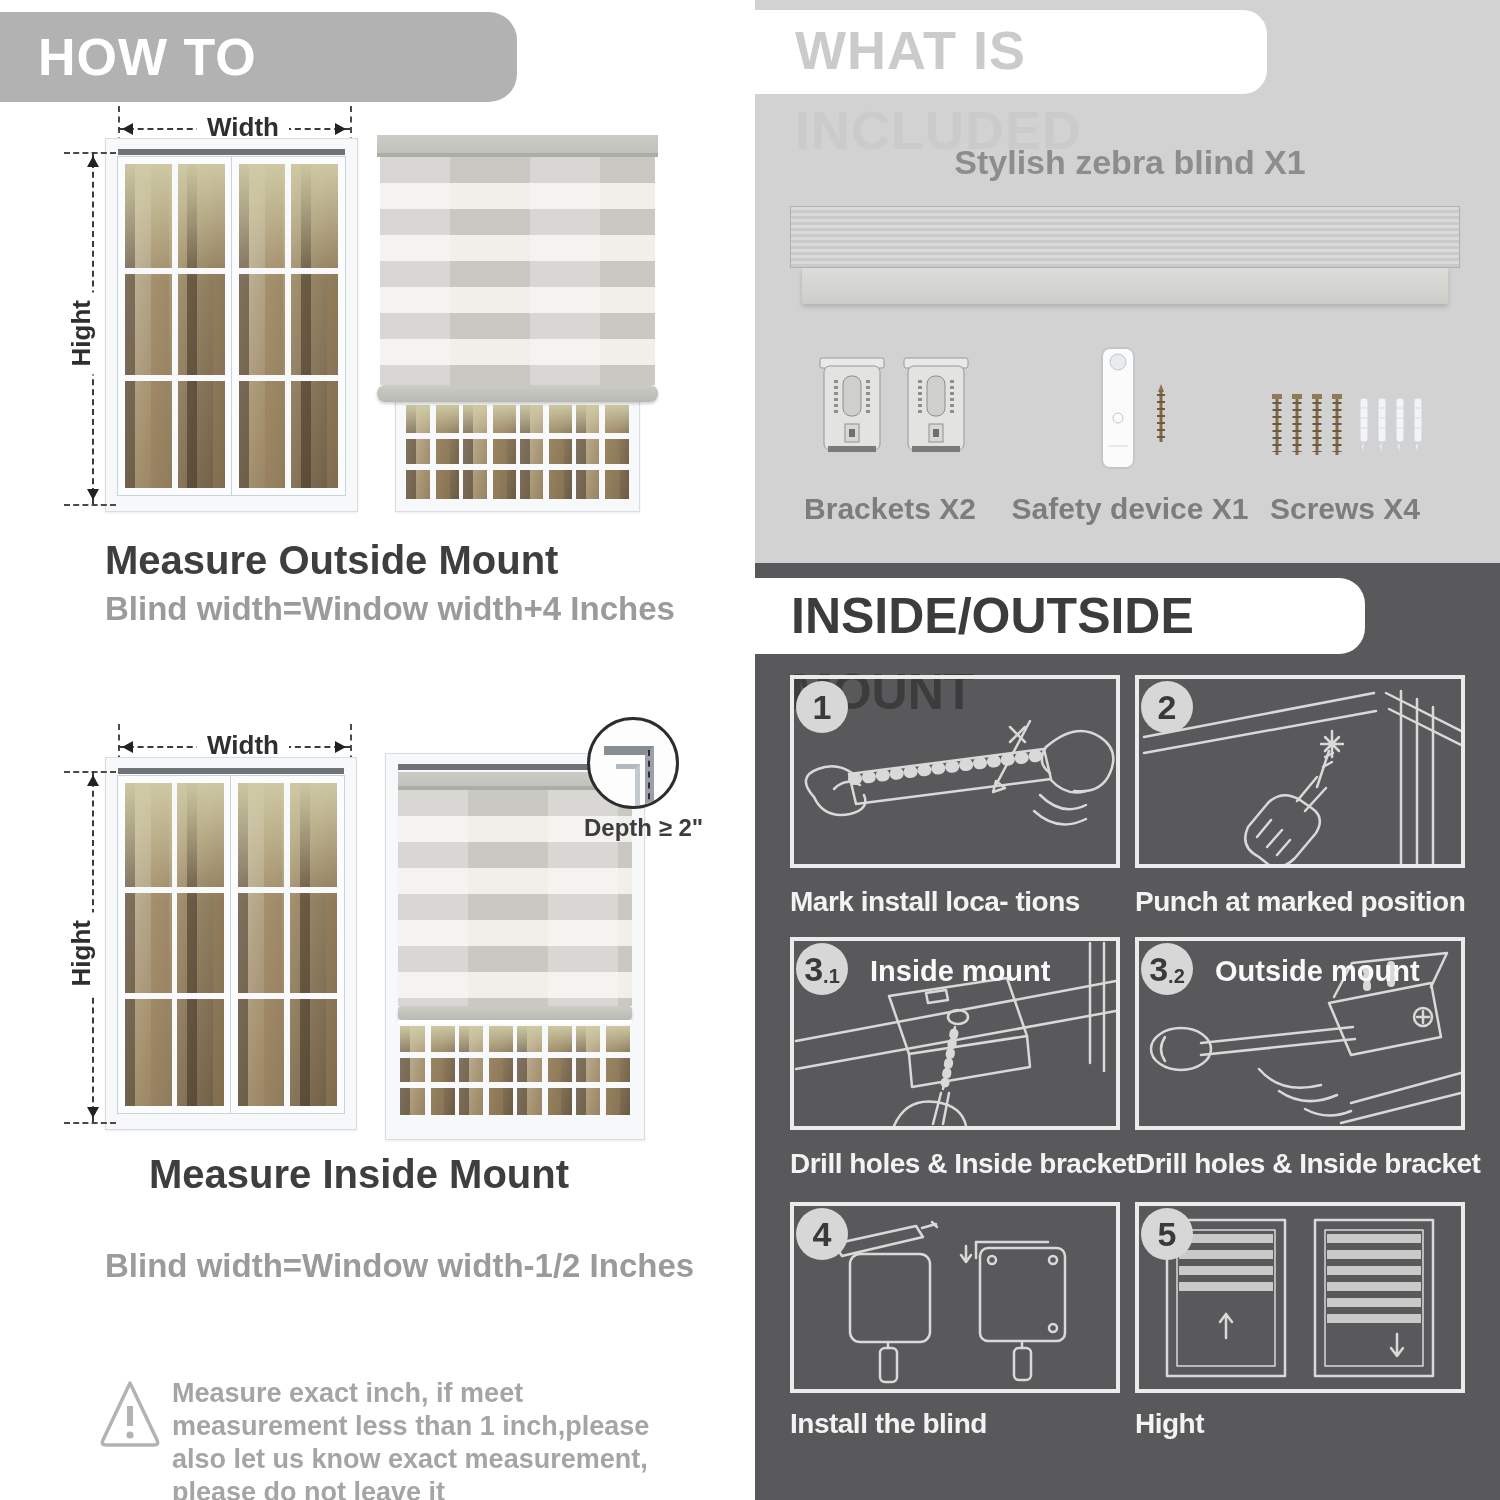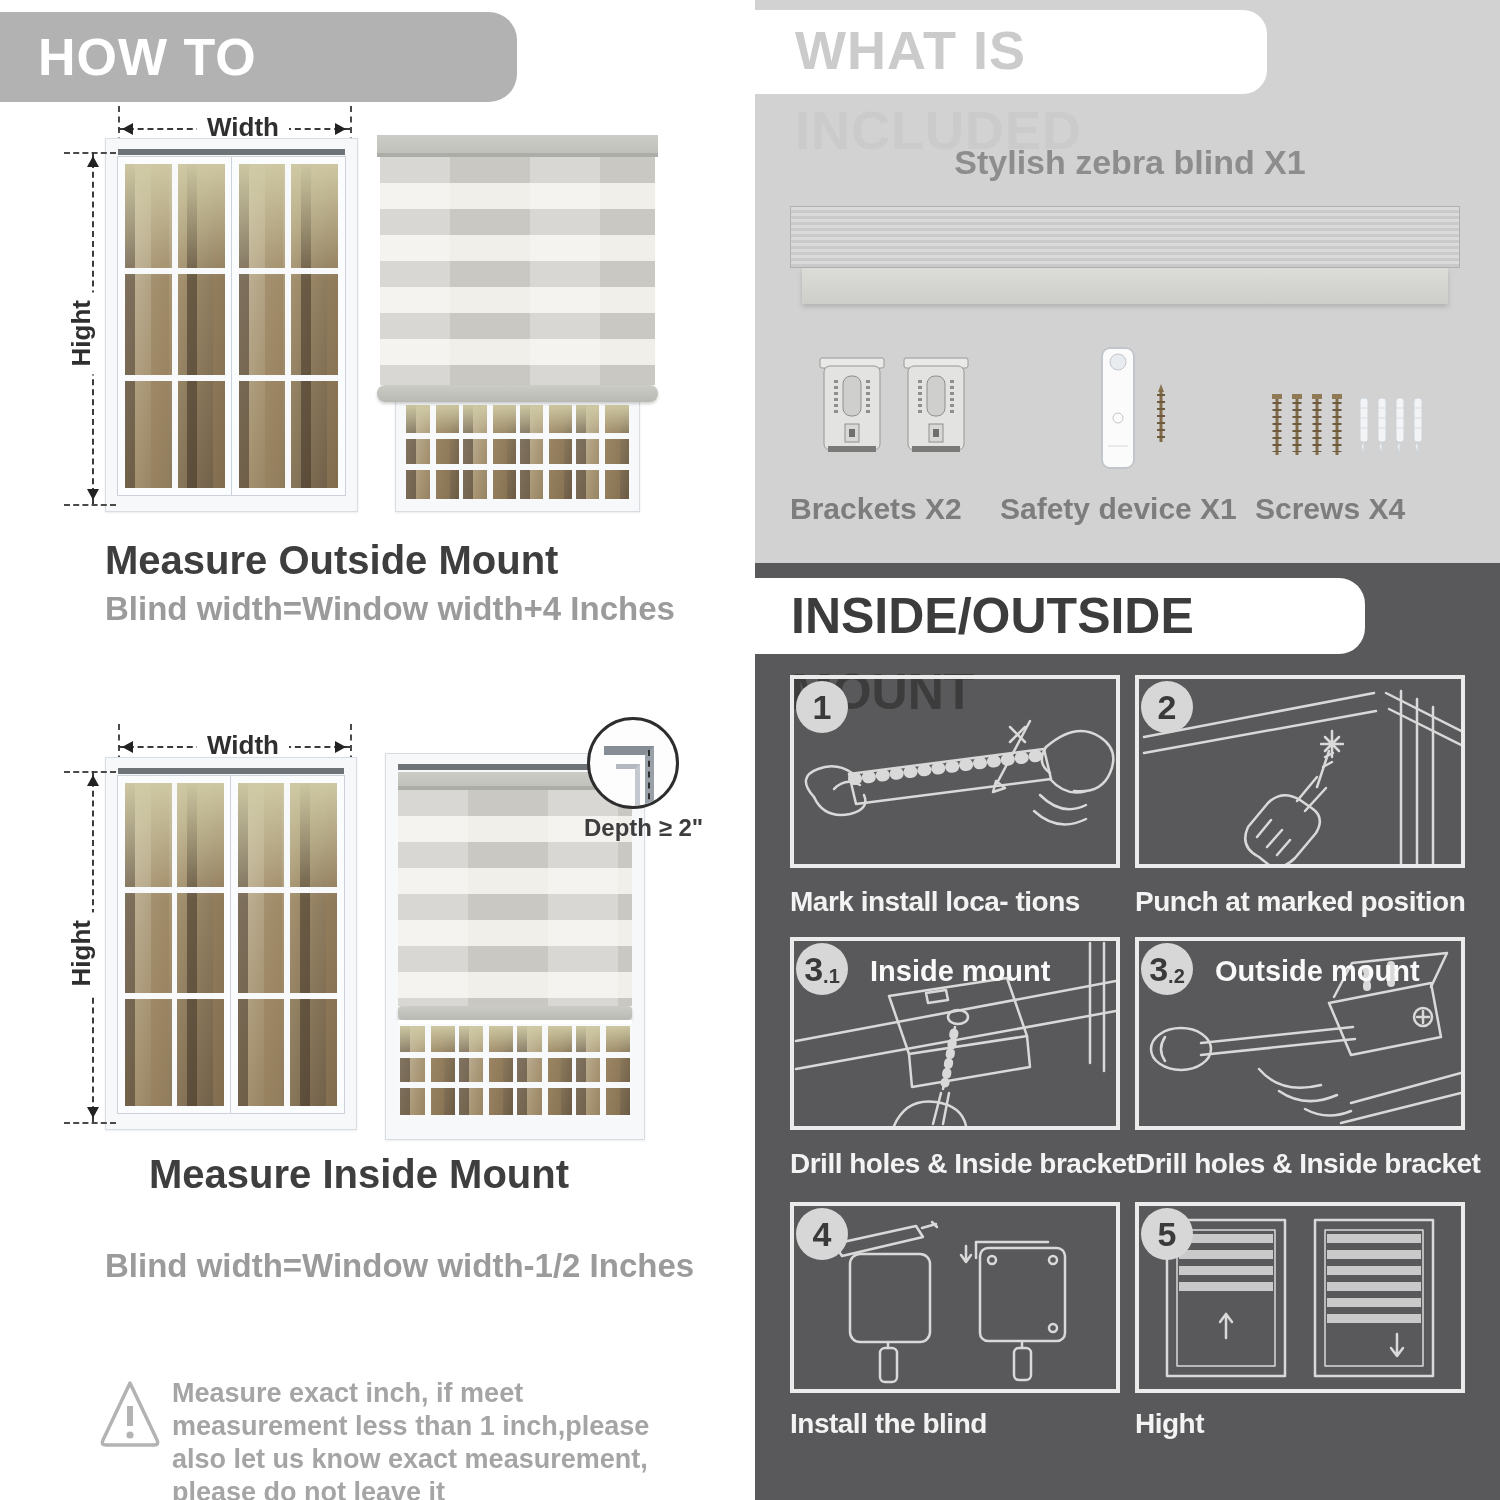--- a/index.html
+++ b/index.html
@@ -75,21 +75,21 @@
   .light-section{left:755px;top:0;width:745px;height:563px;background:#d2d2d2;}
   .hdr-included{left:755px;top:10px;width:512px;height:84px;background:#fff;
     border-radius:0 24px 24px 0;color:#cbcbcb;font-size:54px;line-height:80px;
     padding-left:40px;letter-spacing:1px;box-sizing:border-box;}
   .product-label{font-size:34px;color:#8d8d8d;text-align:center;}
   .headrail-top{background:linear-gradient(#dddddb,#c6c6c2 55%,#b8b8b4);
     border:1px solid #b1b1ad;box-sizing:border-box;
     background-image:repeating-linear-gradient(to bottom,rgba(255,255,255,.18) 0 3px,rgba(0,0,0,.04) 3px 6px);}
   .headrail-bottom{background:linear-gradient(#dcdcd8,#cdcdc9);
     box-shadow:0 3px 5px rgba(0,0,0,.15);}
-  .item-label{font-size:30px;color:#7d7d7d;}
+  .item-label{font-size:30px;color:#7d7d7d;text-align:center;}
 
   .dark-section{left:755px;top:563px;width:745px;height:937px;background:#59595b;}
   .hdr-mount{left:755px;top:578px;width:610px;height:76px;background:#fff;
     border-radius:0 26px 26px 0;color:#3c3c3c;font-size:50px;line-height:76px;
     padding-left:36px;box-sizing:border-box;}
   .panel{border:4px solid #ebebeb;box-sizing:border-box;}
   .badge{position:absolute;left:2px;top:2px;width:52px;height:52px;border-radius:50%;
     background:#d7d7d7;color:#3a3a3a;display:flex;align-items:center;justify-content:center;
     font-size:34px;}
   .badge .sub{font-size:20px;position:relative;top:7px;}

